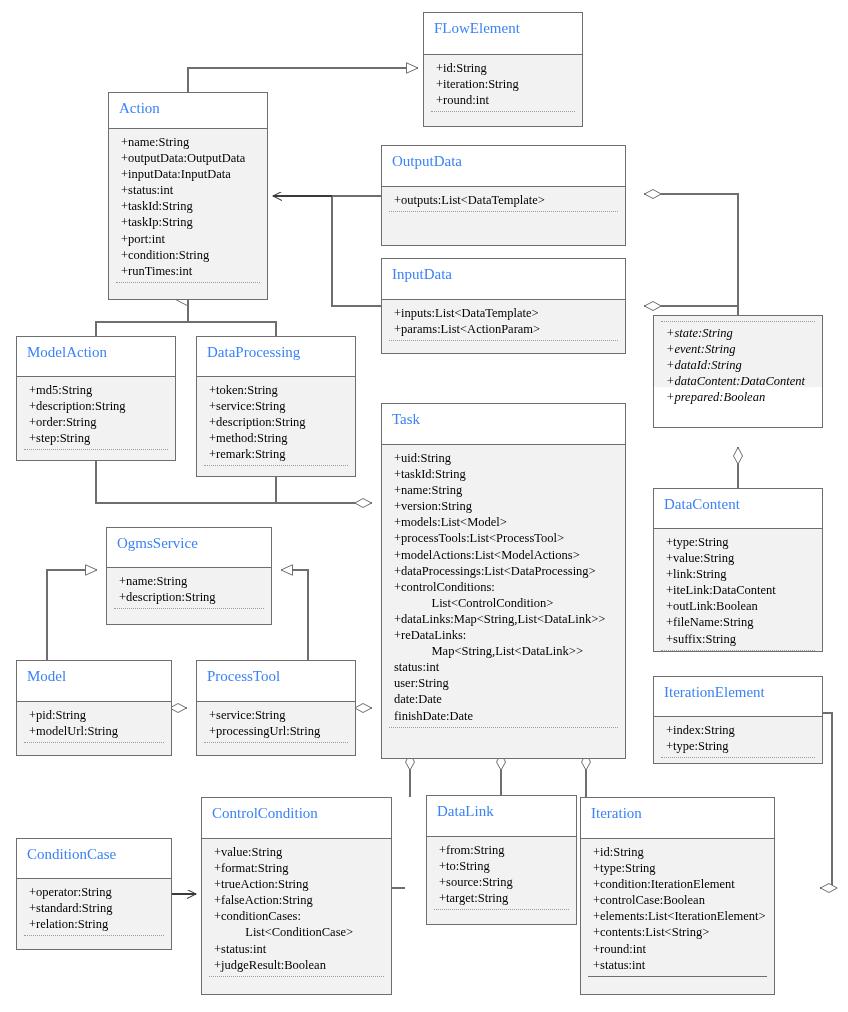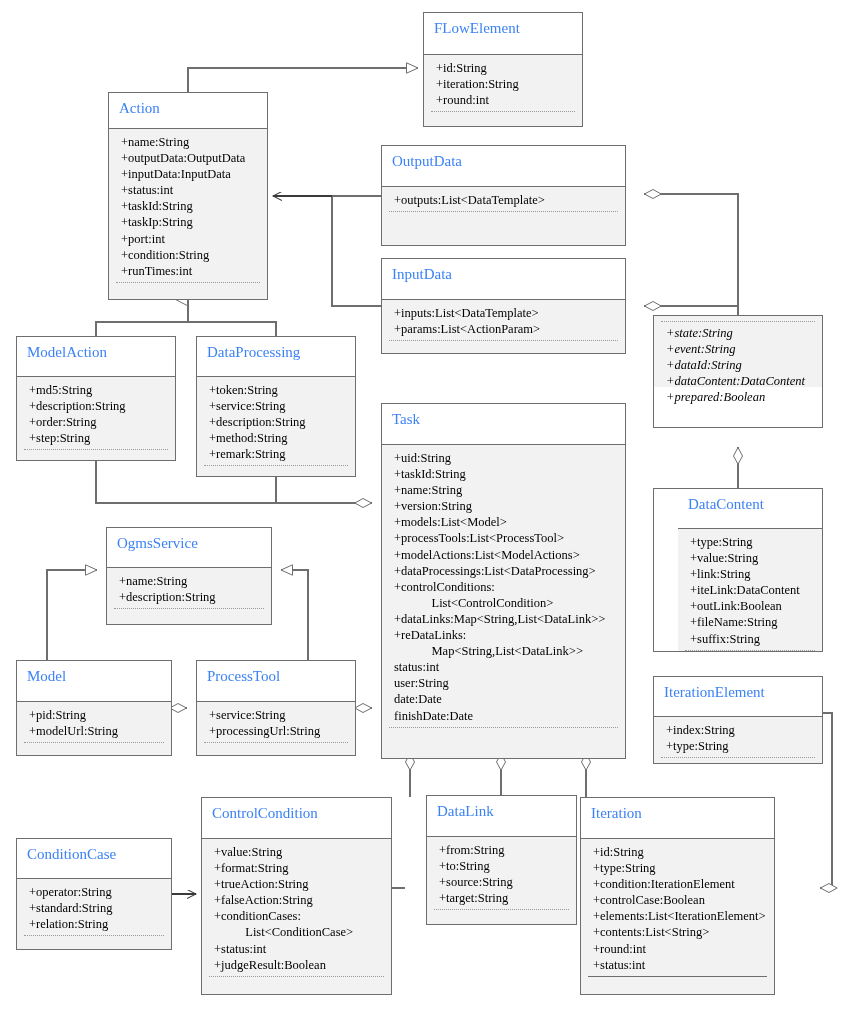--- a/index.html
+++ b/index.html
@@ -158,21 +158,21 @@
       <div class="uml" style="left: 653px; top: 315px; width: 170px; height: 113px;">
         <div class="body" style="height: 71px; font-style: italic;">
           <div class="sep" style="margin: 0px 7px 3px;"></div>
           <div class="attr">+state:String</div>
           <div class="attr">+event:String</div>
           <div class="attr">+dataId:String</div>
           <div class="attr">+dataContent:DataContent</div>
           <div class="attr">+prepared:Boolean</div>
         </div>
       </div>
-      <div class="uml" style="left: 653px; top: 488px; width: 170px; height: 164px; padding-left: 24px;">
+      <div class="uml" style="left: 653px; top: 488px; width: 170px; height: 164px;">
         <div class="title" style="height: 40px;">DataContent</div>
         <div class="body" style="height: 122px;">
           <div class="attr">+type:String</div>
           <div class="attr">+value:String</div>
           <div class="attr">+link:String</div>
           <div class="attr">+iteLink:DataContent</div>
           <div class="attr">+outLink:Boolean</div>
           <div class="attr">+fileName:String</div>
           <div class="attr">+suffix:String</div>
           <div class="sep"></div>

